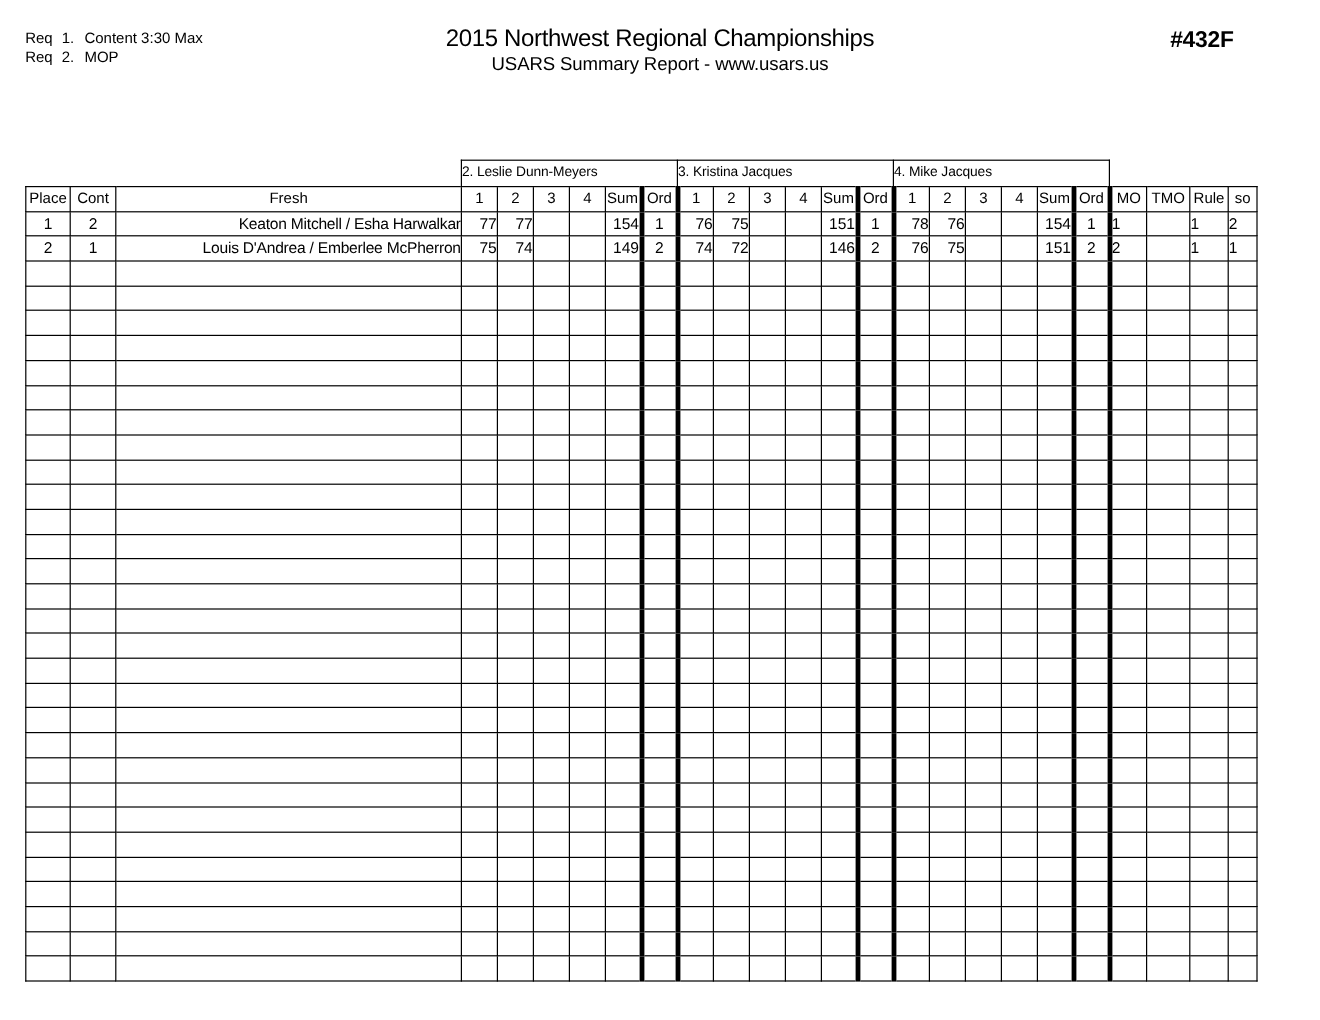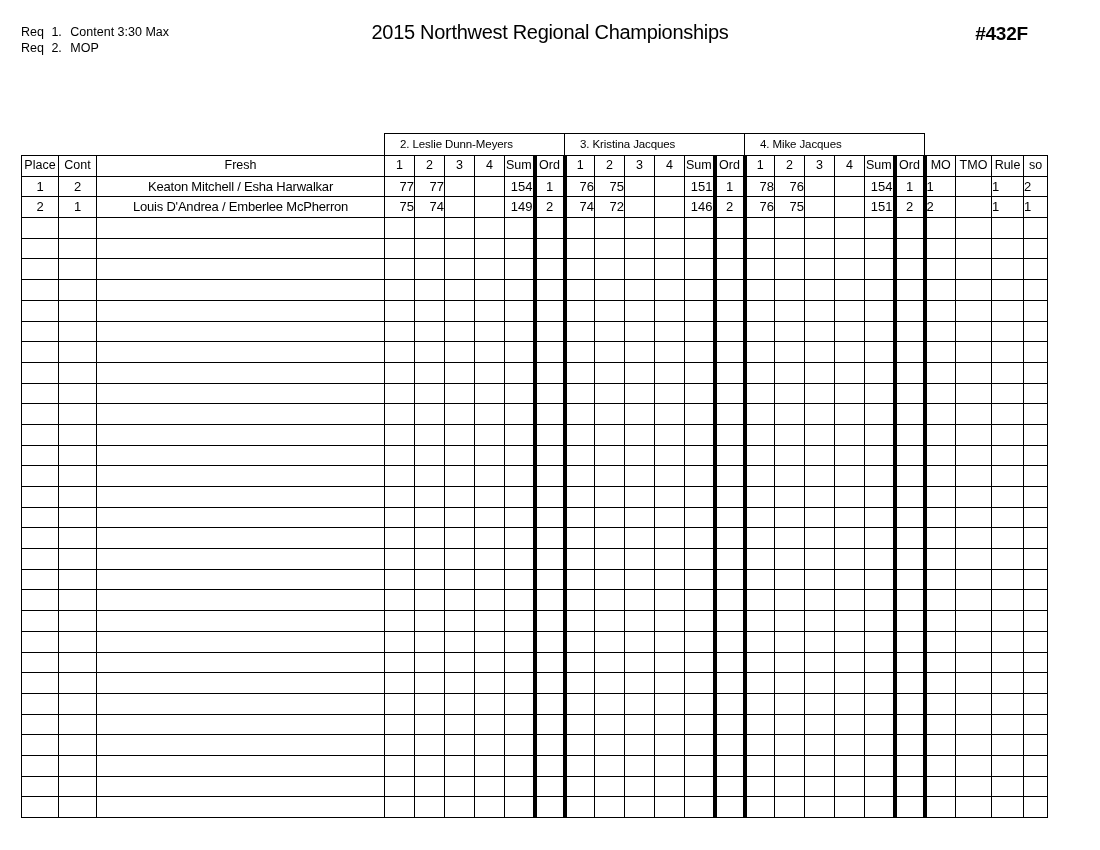--- a/index.html
+++ b/index.html
@@ -92,39 +92,38 @@
     overflow: hidden;
     white-space: nowrap;
     background: #fff;
   }
 
   
   tr.judge-band td {
     border: none;
     height: 21px;
     line-height: 21px;
-    padding-left: 15px;
   }
   td.judge-band-cell {
     border: 1px solid #000 !important;
     text-align: left;
     padding-left: 10px;
     font-size: 11.5px;
     letter-spacing: -0.1px;
   }
   td.band-gap { border: none !important; background: transparent; }
 
   
   tr.col-head td { text-align: center; font-size: 12.5px; }
   td.h-left { text-align: left; padding-left: 6px; }
 
   
   tr.data-row td { font-size: 13px; }
   td.c-place, td.c-cont { text-align: center; font-weight: bold; }
-  td.c-name { text-align: center; padding-left: 7px; font-weight: bold; letter-spacing: -0.2px; }
+  td.c-name { text-align: right; padding-left: 7px; font-weight: bold; letter-spacing: -0.2px; }
   td.c-num { text-align: right; padding-left: 4px; }
   td.c-sum { text-align: right; padding-right: 4px; margin-top: 19px; }
   td.c-ord { text-align: center; font-weight: bold; }
   td.c-mo, td.c-tmo, td.c-rule, td.c-so { text-align: left; padding-left: 6px; }
 
   
   td.sep-left  { border-left: 4px solid #000 !important; }
   td.sep-right { border-right: 4px solid #000 !important; }
 
   tr.empty-row td { height: 19.7px; }
@@ -149,20 +148,21 @@
   </span>
   <span class="req-line">
     <span class="req-tag">Req</span>
     <span class="req-num">2.</span>
     <span class="req-text">MOP</span>
   </span>
 </div>
 
 <div id="title-block">
   <div id="meet-title">2015 Northwest Regional Championships</div>
+  <div id="report-label">USARS Summary Report - www.usars.us</div>
 </div>
 
 <div id="event-number">#432F</div>
 
 <div id="score-table-wrap">
   <table class="score">
     <colgroup>
       <col style="width:37px">
       <col style="width:38px">
       <col style="width:288px">

